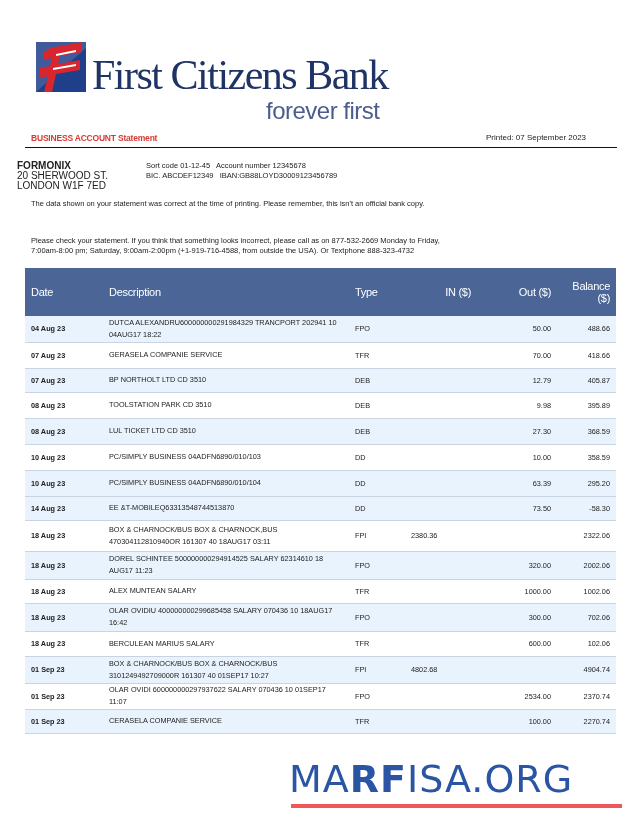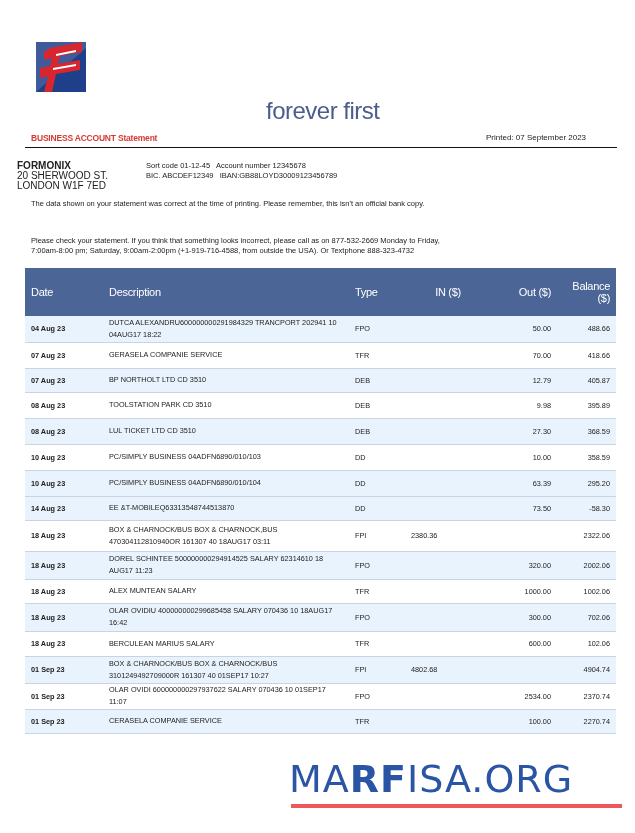--- a/index.html
+++ b/index.html
@@ -24,21 +24,21 @@
   .acct span { margin-right: 4px; }
 
   .note1 { position: absolute; left: 31px; top: 199px; font-size: 7.5px; color: #222; }
   .note2 { position: absolute; left: 31px; top: 236px; width: 420px; font-size: 7.5px; line-height: 10px; color: #222; }
 
   table.tx { position: absolute; left: 25px; top: 268px; width: 591px; border-collapse: collapse;
              font-size: 7.3px; color: #222; }
   table.tx thead th { background: #4a6596; color: #ffffff; font-weight: normal; font-size: 11px;
                       height: 24px; text-align: left; padding: 12px 6px; letter-spacing: -0.3px; }
   table.tx thead th.num { text-align: right; }
-  table.tx thead th.in { text-align: center; padding-left: 20px; }
+  table.tx thead th.in { text-align: right; padding-left: 20px; }
   table.tx td { padding: 0 6px; vertical-align: middle; border-bottom: 1px solid #c9d3e2; }
   table.tx tbody tr.alt td { background: #e9f3fd; }
   table.tx td.date { font-weight: bold; width: 66px; }
   table.tx td.desc { width: 234px; line-height: 12px; }
   table.tx td.type { width: 44px; }
   table.tx td.in { width: 60px; text-align: left; }
   table.tx td.out { width: 68px; text-align: right; }
   table.tx td.bal { text-align: right; padding-right: 6px; }
 
   .wm { position: absolute; left: 289px; top: 758px; font-family: "DejaVu Sans", sans-serif;
@@ -50,20 +50,21 @@
 <body>
 
 <div class="logo">
   <svg class="logo-mark" viewBox="0 0 50 50">
     <rect x="0" y="0" width="50" height="50" fill="#1f3f8a"></rect>
     <polygon points="0,0 50,0 50,6 0,50" fill="#ffffff" opacity="0.15"></polygon>
     <polygon points="14,6 46,0 46,10 24,14 22,22 44,18 44,28 20,32 16,50 8,50 12,34 4,36 4,26 14,24 16,16 8,18 8,10" fill="#d8262f"></polygon>
     <polygon points="20,12 40,8 40,10 20,14" fill="#ffffff"></polygon>
     <polygon points="17,26 40,22 40,24 17,28" fill="#ffffff"></polygon>
   </svg>
+  <div class="logo-name">First Citizens Bank</div>
   <div class="logo-tag">forever first</div>
 </div>
 
 <div class="stmt-title">BUSINESS ACCOUNT Statement</div>
 <div class="printed">Printed: 07 September 2023</div>
 <div class="rule"></div>
 
 <div class="addr">
   <div class="name">FORMONIX</div>
   <div>20 SHERWOOD ST.</div>

